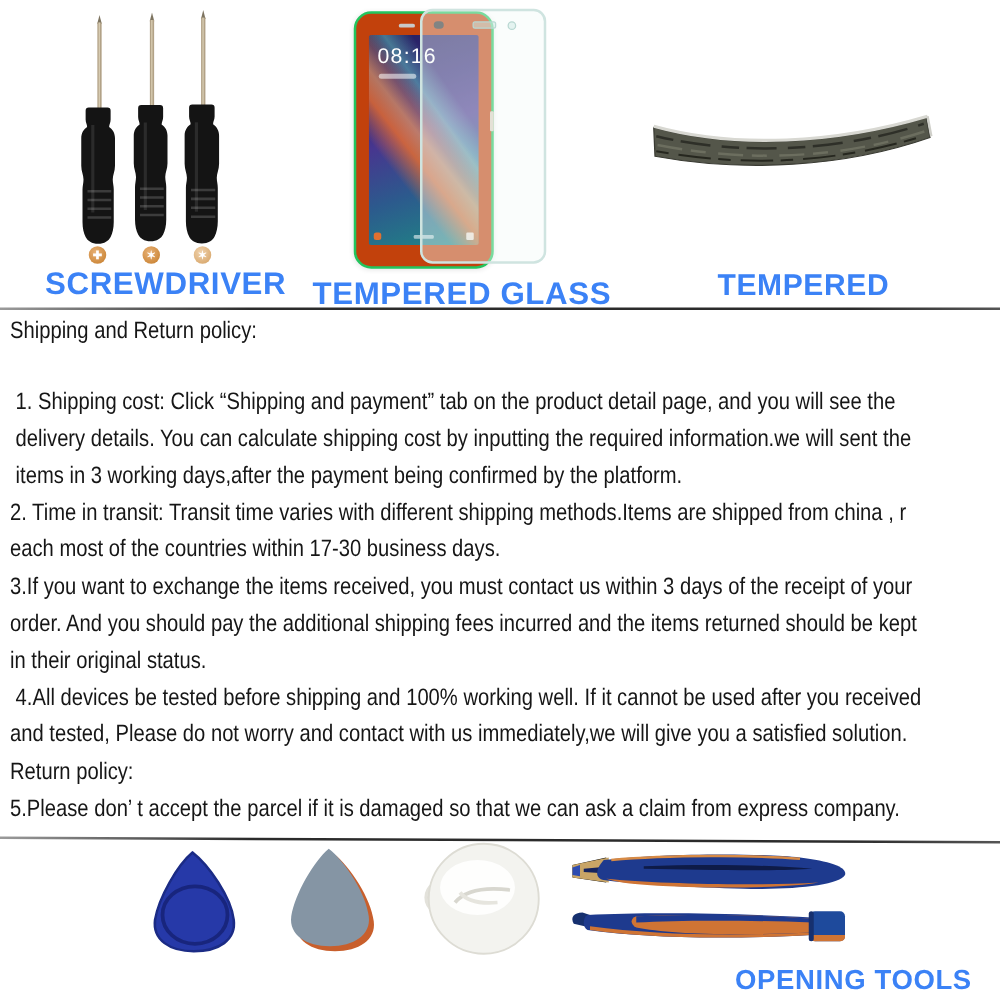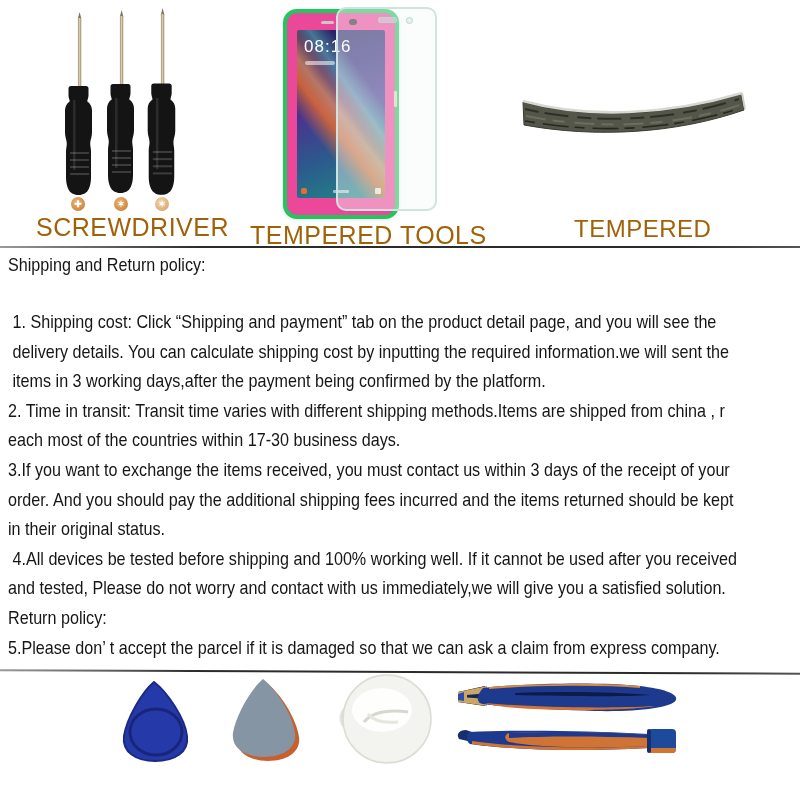--- a/index.html
+++ b/index.html
@@ -1,42 +1,42 @@
 <!DOCTYPE html>
 <html><head>
 <meta charset="utf-8">
 <style>
   html,body{margin:0;padding:0;background:#fff;}
   .stage{position:relative;width:800px;height:800px;background:#ffffff;overflow:hidden;
          font-family:"Liberation Sans", sans-serif;}
 
   
-  .red-label{position:absolute;color:#a16207;font-weight:normal;letter-spacing:.5px;
+  .red-label{position:absolute;color:#3b82f6;font-weight:bold;letter-spacing:.5px;
              font-family:"Liberation Sans", sans-serif;white-space:nowrap;}
   .lbl-screwdriver{left:36px;top:213px;font-size:25px;}
   .lbl-glass{left:250px;top:221px;font-size:25px;}
   .lbl-adhesive{left:574px;top:215px;font-size:24px;}
   .lbl-opening{left:588px;top:771px;font-size:22px;}
 
   
   .divider{position:absolute;left:0;width:800px;height:2px;
            background:linear-gradient(90deg,#9a9a9a,#2b2b2b 25%,#2b2b2b 85%,#555);}
   .divider.top{top:246px;}
   .divider.bottom{top:671px;transform:rotate(0.25deg);}
 
   
   .policy{position:absolute;left:8px;top:252px;width:930px;
           transform:scaleX(0.85);transform-origin:left top;
           color:#161616;font-size:19px;}
   .policy .heading{line-height:26px;margin-bottom:29px;white-space:pre;}
   .policy .pline{line-height:29.6px;white-space:pre;}
 
   
-  .phone{position:absolute;left:283px;top:9px;width:108px;height:202px;background:#ec4899;
-         border:4px solid #22c55e;border-radius:14px;box-shadow:0 1px 4px rgba(0,0,0,.10);}
+  .phone{position:absolute;left:283px;top:9px;width:108px;height:202px;background:#c2410c;
+         border:2px solid #22c55e;border-radius:14px;box-shadow:0 1px 4px rgba(0,0,0,.10);}
   .phone .sensor{position:absolute;left:34px;top:8px;width:13px;height:3px;background:#c9c9c9;border-radius:2px;}
   .phone .speaker{position:absolute;left:62px;top:6px;width:8px;height:6px;background:#2f2f2f;border-radius:3px;}
   .phone .sidebtn{position:absolute;right:-2px;top:78px;width:3px;height:16px;background:#d9cfbe;border-radius:1px;}
   .screen{position:absolute;left:10px;top:17px;width:88px;height:168px;border-radius:2px;overflow:hidden;
       background:
         linear-gradient(52deg, rgba(0,0,0,0) 30%, rgba(236,110,44,.80) 42%, rgba(250,160,90,.65) 50%, rgba(0,0,0,0) 64%),
         linear-gradient(55deg, rgba(0,0,0,0) 55%, rgba(110,225,205,.45) 63%, rgba(0,0,0,0) 74%),
         linear-gradient(160deg,#241f5e 0%,#342a7c 28%,#47368f 46%,#2c5a8d 70%,#1e8a84 100%);}
   .screen .clock{position:absolute;left:7px;top:7px;color:#fff;font-size:17px;letter-spacing:1px;font-weight:400;}
   .screen .datebar{position:absolute;left:8px;top:31px;width:30px;height:4px;background:rgba(255,255,255,.55);border-radius:2px;}
@@ -115,21 +115,21 @@
       <div class="dock-l"></div>
       <div class="dock-m"></div>
       <div class="dock-r"></div>
     </div>
   </div>
   <div class="glass">
     <div class="slot"></div>
     <div class="hole"></div>
   </div>
 
-  <div class="red-label lbl-glass">TEMPERED TOOLS</div>
+  <div class="red-label lbl-glass">TEMPERED GLASS</div>
 
   <svg class="tool" style="left:513px;top:85px" width="238" height="62" viewBox="0 0 238 62">
     <path d="M10,17 C75,35 155,31 228,9 L231,25 C162,49 82,53 11,40 Z" fill="#54564a"></path>
     <path d="M10,17 C75,35 155,31 228,9 L231,25 C162,49 82,53 11,40 Z" fill="none" stroke="#3a3b33" stroke-width="1"></path>
     <path d="M12,24 C80,40 160,36 226,14" fill="none" stroke="#2e2f28" stroke-width="2" stroke-dasharray="14 6 24 9"></path>
     <path d="M13,31 C85,45 160,42 227,20" fill="none" stroke="#6c6e5f" stroke-width="2" stroke-dasharray="20 7 12 10"></path>
     <path d="M12,36 C80,48 150,47 225,24" fill="none" stroke="#26271f" stroke-width="1.6" stroke-dasharray="10 8 26 6"></path>
     <path d="M10,16 C75,34 155,30 229,8" fill="none" stroke="#d8d8d2" stroke-width="2.6"></path>
     <path d="M229,8 L232,24" stroke="#cfcfc9" stroke-width="2"></path>
   </svg>
@@ -192,14 +192,15 @@
     <path d="M12,6 C5,6 2,10 5,15 L18,18 L18,8 Z" fill="#16306f"></path>
     <path d="M16,8 C60,6 120,6 195,10 L195,24 C120,28 60,26 16,20 C12,18 12,10 16,8 Z" fill="#1e3a8e"></path>
     <path d="M18,17 C70,24 130,25 195,22 L195,24 C120,28 60,26 18,20 Z" fill="#cf7434"></path>
     <path d="M55,9 C110,7 160,8 195,11 L195,22 C130,25 80,23 55,18 C50,15 50,11 55,9 Z" fill="#cf7434"></path>
     <path d="M55,9 C110,7 160,8 196,11 L196,14 C140,12 90,12 55,14 Z" fill="#1e3a8e"></path>
     <rect x="194" y="5" width="28" height="24" rx="4" fill="#1e4a9c"></rect>
     <path d="M194,24 h28 v2 a4,4 0 0 1 -4,3 h-20 a4,4 0 0 1 -4,-3 Z" fill="#cf7434"></path>
     <rect x="193" y="5" width="4" height="24" rx="2" fill="#16306f"></rect>
   </svg>
 
+  <div class="red-label lbl-opening">OPENING TOOLS</div>
 
 </div>
 
 </body></html>

